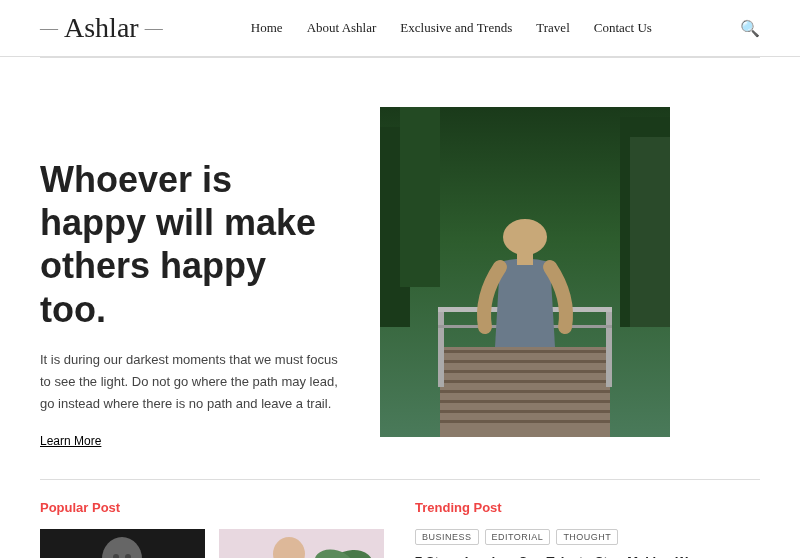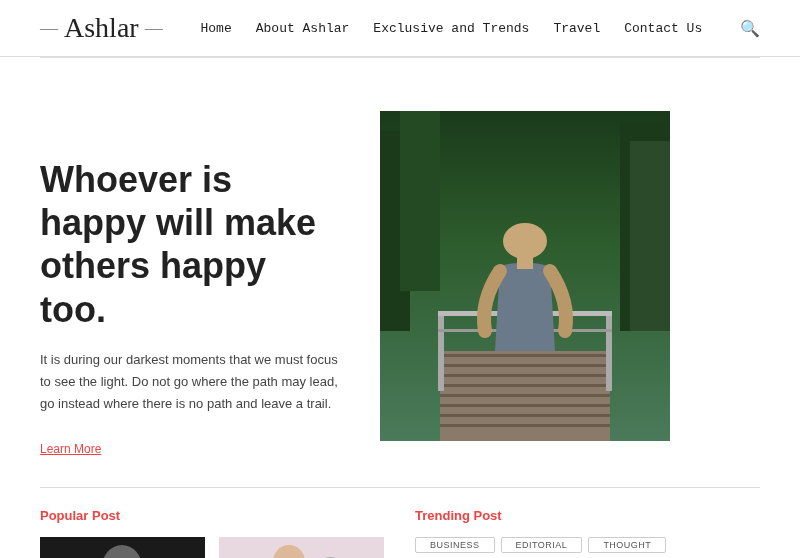--- a/index.html
+++ b/index.html
@@ -3,43 +3,43 @@
   <meta charset="utf-8">
   <style>
     * { box-sizing: border-box; margin: 0; padding: 0; }
     body { font-family: Georgia, 'Times New Roman', serif; background: #fff; color: #222; width: 800px; overflow-x: hidden; }
 
     
     .header { display: flex; align-items: center; justify-content: space-between; padding: 12px 40px; border-bottom: 1px solid #ddd; }
     .logo { font-family: 'Brush Script MT', cursive; font-size: 28px; color: #222; display: flex; align-items: center; gap: 6px; }
     .logo-dash { font-size: 18px; color: #888; font-family: Georgia; }
     nav { display: flex; gap: 24px; align-items: center; }
-    nav a { text-decoration: none; color: #222; font-family: Liberation Mono, monospace; font-size: 13px; }
+    nav a { text-decoration: none; color: #222; font-family: Liberation Serif, serif; font-size: 13px; }
     .search-icon-btn { background: none; border: none; cursor: pointer; font-size: 16px; }
     .divider { border: none; border-top: 1px solid #ddd; margin: 0 40px; }
 
     
     .hero { display: flex; align-items: center; padding: 40px 40px 30px 40px; gap: 40px; }
     .hero-text { flex: 1; max-width: 300px; padding-top: 60px; }
     .hero-title { font-size: 36px; font-weight: 700; line-height: 1.2; margin-bottom: 18px; font-family: Arial, sans-serif; }
-    .hero-desc { font-size: 13px; color: #444; line-height: 1.7; margin-bottom: 24px; font-family: Arial, sans-serif; }
-    .hero-link { font-size: 12px; color: #ef4444; text-decoration: underline; font-family: Arial, sans-serif; }
+    .hero-desc { font-size: 13px; color: #444; line-height: 1.7; margin-bottom: 16px; font-family: Arial, sans-serif; }
+    .hero-link { font-size: 12px; color: #000000; text-decoration: underline; font-family: Arial, sans-serif; }
     .hero-image { flex: 1; max-width: 310px; }
 
     
     .section-divider { border: none; border-top: 1px solid #ddd; margin: 0 40px; }
 
     
     .posts-section { display: flex; padding: 20px 40px 0 40px; gap: 30px; }
     .popular-post, .trending-post { flex: 1; }
     .section-label { font-family: Arial, sans-serif; font-size: 13px; font-weight: 600; color: #ef4444; margin-bottom: 14px; }
     .popular-grid { display: flex; gap: 12px; }
     .post-card { flex: 1; }
     .trending-tags { display: flex; gap: 6px; margin-bottom: 8px; flex-wrap: wrap; }
-    .tag { font-size: 9px; font-family: Arial, sans-serif; border: 1px solid #ccc; padding: 2px 14px; border-radius: 2px; color: #555; text-transform: uppercase; letter-spacing: 0.5px; }
+    .tag { font-size: 9px; font-family: Arial, sans-serif; border: 1px solid #ccc; padding: 2px 6px; border-radius: 2px; color: #555; text-transform: uppercase; letter-spacing: 0.5px; }
     .trending-title { font-family: Arial, sans-serif; font-size: 13px; font-weight: 600; line-height: 1.4; color: #222; }
   </style>
 </head>
 <body>
 
 <header class="header">
   <div class="logo">
     <span class="logo-dash">—</span>
     <span>Ashlar</span>
     <span class="logo-dash">—</span>

